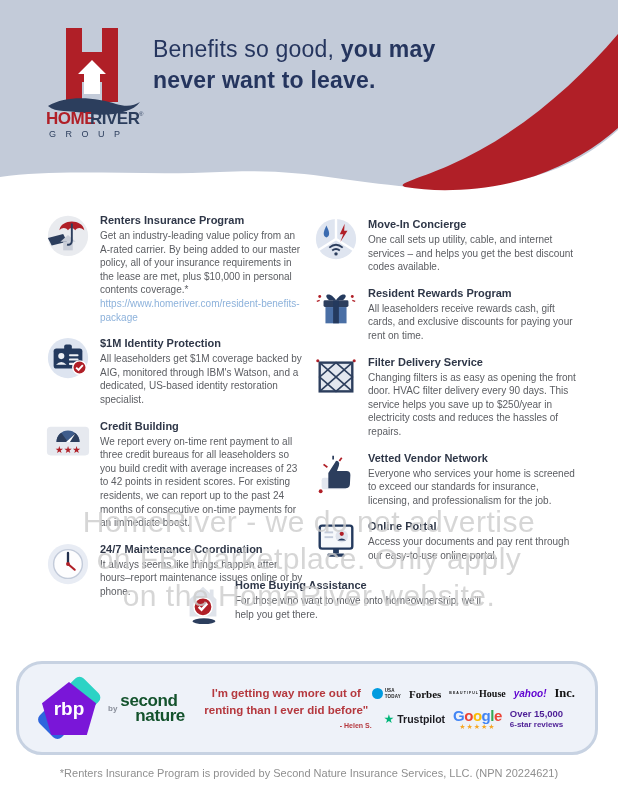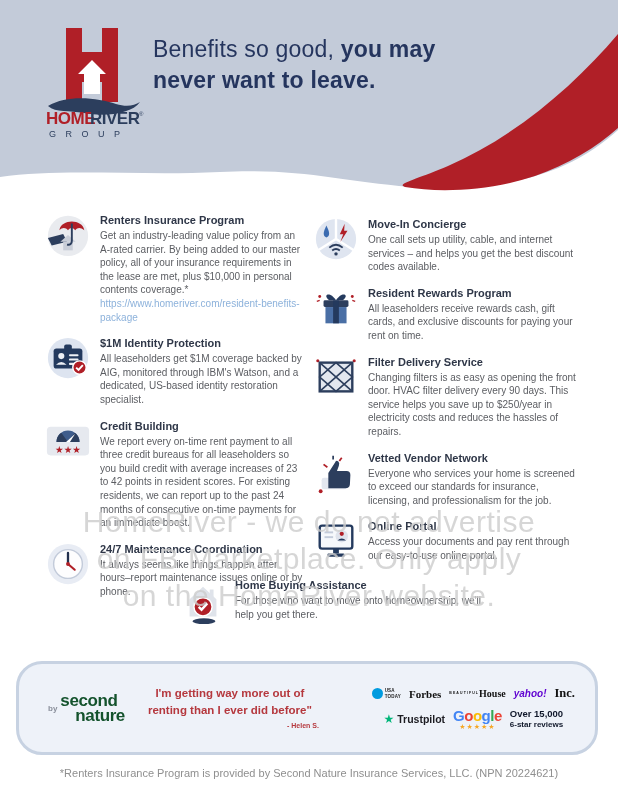--- a/index.html
+++ b/index.html
@@ -61,21 +61,21 @@
   .hb .big{font-family:"Liberation Serif",serif;font-weight:bold;font-size:10px;color:#111;}
   .yahoo{font-size:10px;font-weight:bold;font-style:italic;color:#5f01d1;}
   .inc{font-family:"Liberation Serif",serif;font-weight:900;font-size:12.5px;color:#111;}
   .tp{display:flex;align-items:center;gap:3px;}
   .tp .star{color:#00b67a;font-size:12px;}
   .tp .label{font-size:10.5px;font-weight:bold;color:#1b1b21;}
   .google{display:flex;flex-direction:column;align-items:center;line-height:1;}
   .gword{font-size:15px;font-weight:bold;letter-spacing:-.5px;}
   .gl0,.gl3{color:#4285F4;}.gl1,.gl5{color:#EA4335;}.gl2{color:#FBBC05;}.gl4{color:#34A853;}
   .gstars{font-size:7px;color:#f5a623;letter-spacing:1px;}
-  .reviews{line-height:1.15;color:#0f172a;}
+  .reviews{line-height:1.15;color:#4c1d95;}
   .reviews .r1{font-size:9.5px;font-weight:800;}
   .reviews .r2{font-size:8px;font-weight:bold;}
 
   .disclaimer{position:absolute;left:0;right:0;top:767px;text-align:center;
               font-size:11px;color:#8f8f8f;}
 </style>
 </head>
 <body>
 
 <div class="page">
@@ -288,20 +288,27 @@
     </div>
   </div>
 
   <div class="watermark">
     <div>HomeRiver - we do not advertise</div>
     <div>on FB Marketplace. Only apply</div>
     <div>on the HomeRiver website.</div>
   </div>
 
   <div class="bar">
+    <div class="rbp">
+      <div class="d teal"></div>
+      <div class="d blue"></div>
+      <div class="house">
+        <span>rbp</span>
+      </div>
+    </div>
     <div class="byblock">
       <span class="by">by</span>
       <div class="sn">
         <div>second</div>
         <div class="l2">nature</div>
       </div>
     </div>
     <div class="quote">
       <span>I'm getting way more out of</span><br>
       <span>renting than I ever did before"</span>

